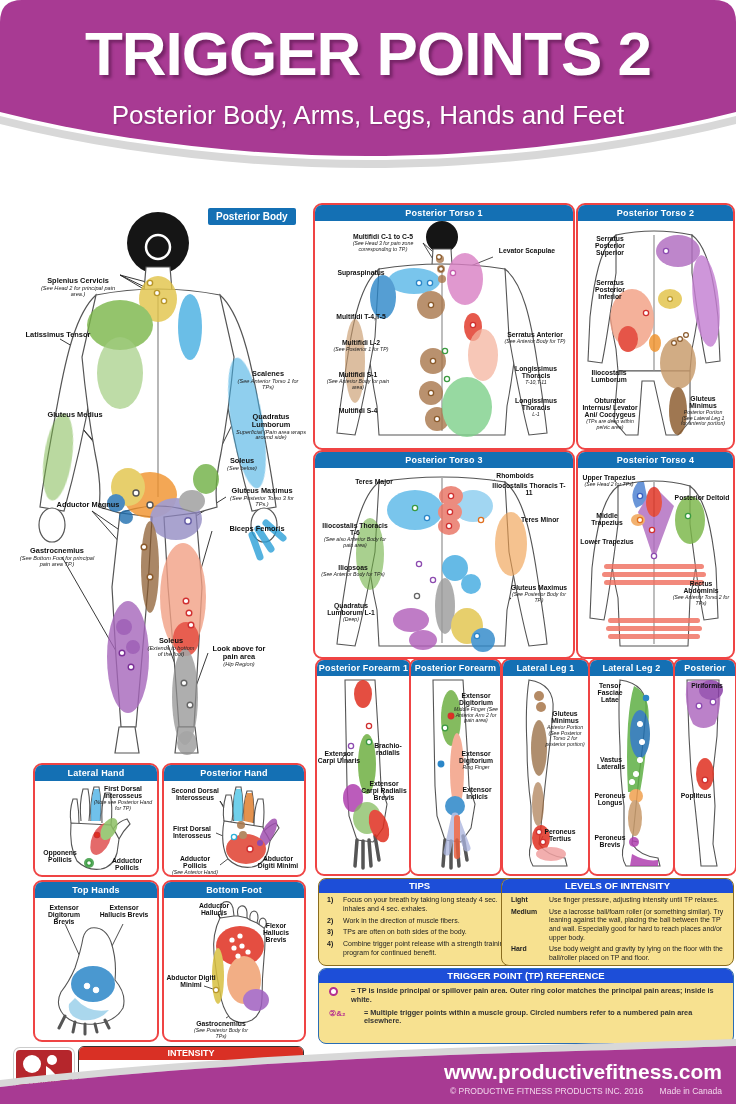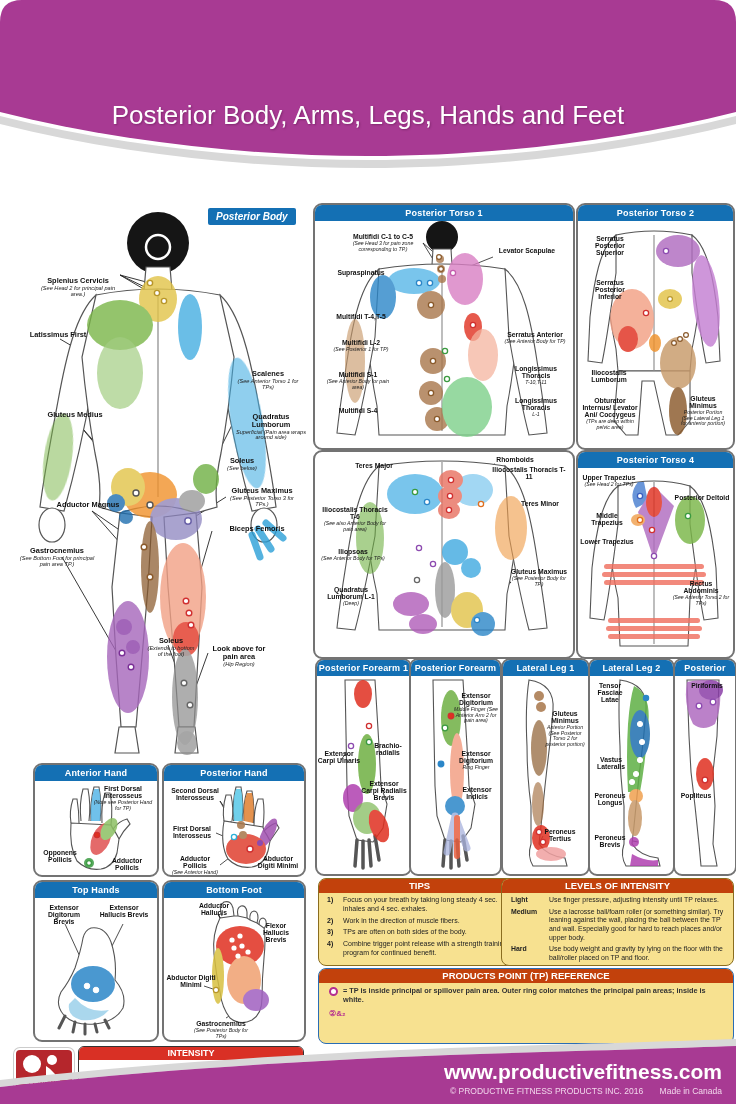--- a/index.html
+++ b/index.html
@@ -7,44 +7,44 @@
           font-family:"Liberation Sans",sans-serif;margin:0 auto;}
   
   .hdr{position:absolute;top:0;left:0;width:736px;height:172px;}
   .hdr svg{position:absolute;top:0;left:0;}
   .hdr-title{position:absolute;top:18px;left:0;width:736px;text-align:center;color:#fff;
              font-size:62px;font-weight:bold;letter-spacing:-1px;
              text-shadow:3px 3px 3px rgba(60,10,50,.45);}
   .hdr-sub{position:absolute;top:100px;left:0;width:736px;text-align:center;color:#fff;
            font-size:26px;font-weight:normal;text-shadow:1px 1px 2px rgba(60,10,50,.35);}
   
-  .panel{position:absolute;border:2px solid #737373;border-radius:9px;background:#fff;overflow:hidden;}
+  .panel{position:absolute;border:2px solid #ef4444;border-radius:9px;background:#fff;overflow:hidden;}
   .phead{height:16px;background:#1470b4;color:#fff;font-weight:bold;font-size:9px;
          text-align:center;line-height:16px;letter-spacing:.2px;}
   .pbody{position:relative;}
   .pbody svg{display:block;}
   .labels .callout{position:absolute;text-align:center;line-height:1.05;}
   .cname{font-size:6.8px;font-weight:bold;color:#111;}
   .cnote{font-size:5.2px;font-style:italic;color:#222;margin-top:1px;}
   
   .bigfig{position:absolute;left:0;top:205px;width:310px;height:560px;}
   .bigfig svg{position:absolute;left:0;top:0;}
   .chip{position:absolute;left:208px;top:3px;background:#1470b4;color:#fff;font-size:10px;
-        font-weight:bold;padding:3px 8px;border-radius:2px;font-style:italic;}
+        font-weight:bold;padding:3px 8px;border-radius:2px;}
   .bigfig .cname{font-size:7.4px;}
   .bigfig .cnote{font-size:5.6px;}
   
   .ybox{position:absolute;border:1.5px solid #8a6d1f;border-radius:8px;background:#f7e190;overflow:hidden;}
-  .yhead{height:15px;background:#c2410c;color:#fff;font-weight:bold;font-size:9.5px;
+  .yhead{height:15px;background:#1d4ed8;color:#fff;font-weight:bold;font-size:9.5px;
          text-align:center;line-height:15px;border-radius:6px 6px 0 0;margin:-1px -1px 0 -1px;}
   .tip-row{display:flex;gap:6px;padding:3px 8px 0 8px;font-size:7px;color:#222;line-height:1.25;}
   .tip-num{font-weight:bold;flex:0 0 10px;}
   .lvl-row{display:flex;gap:6px;padding:3px 9px 0 9px;font-size:6.9px;color:#222;line-height:1.25;}
   .lvl-name{font-weight:bold;flex:0 0 32px;}
-  .tp-line{display:flex;align-items:flex-start;gap:5px;padding:4px 10px 0 10px;
+  .tp-line{display:flex;align-items:flex-start;gap:13px;padding:4px 10px 0 10px;
            font-size:7.3px;color:#333;font-weight:bold;line-height:1.2;}
   .sym{flex:0 0 9px;height:9px;width:9px;border-radius:50%;margin-top:0;
        border:2px solid #b5308f;background:#fff;box-sizing:border-box;}
   .tp-line.dot .sym{background:#8d4bb0;}
   .tp-line.multi .sym{border:none;background:none;width:22px;flex-basis:22px;border-radius:0;}
   .tp-line.multi .sym::before{content:"\2461\0026\2082";color:#b5308f;font-size:8px;font-weight:bold;}
   
   .ibox{position:absolute;border:1px solid #333;border-radius:6px;background:#fff;overflow:hidden;}
   .ihead{height:13px;background:#d93025;color:#fff;font-weight:bold;font-size:9px;
          text-align:center;line-height:13px;}
@@ -64,20 +64,21 @@
 </head>
 <body>
 
 <div class="poster">
 
   <div class="hdr">
     <svg width="736" height="172">
       <path d="M0,116 C120,146 250,160 368,160 C486,160 616,146 736,116 V124 C616,154 486,168 368,168 C250,168 120,154 0,124 Z" fill="#d8d8d8"></path>
       <path d="M22,0 H714 Q736,0 736,22 V112 C616,142 486,156 368,156 C250,156 120,142 0,112 V22 Q0,0 22,0 Z" fill="#a83a93"></path>
     </svg>
+    <div class="hdr-title">TRIGGER POINTS 2</div>
     <div class="hdr-sub">Posterior Body, Arms, Legs, Hands and Feet</div>
   </div>
 
   <div class="bigfig">
     <svg viewBox="0 0 310 560" width="310" height="560">
 
       <g stroke="#222" stroke-width="0.9" fill="none">
         <path d="M120,70 L150,78 M120,70 L157,88 M120,70 L164,96"></path>
         <path d="M60,134 L118,168"></path>
         <path d="M76,216 L136,288 M76,216 L150,300"></path>
@@ -152,21 +153,21 @@
       </g>
     </svg>
     <div class="chip">Posterior Body</div>
     <div class="labels">
 
     <div class="callout" style="left: 36px; top: 72px; width: 84px;">
         <div class="cname">Splenius Cervicis</div>
         <div class="cnote">(See Head 2 for principal pain area.)</div>
       </div>
         <div class="callout" style="left: 14px; top: 126px; width: 88px;">
-        <div class="cname">Latissimus First</div>
+        <div class="cname">Latissimus Tensor</div>
 
       </div>
         <div class="callout" style="left: 44px; top: 206px; width: 62px;">
         <div class="cname">Gluteus Medius</div>
 
       </div>
         <div class="callout" style="left: 234px; top: 165px; width: 68px;">
         <div class="cname">Scalenes</div>
         <div class="cnote">(See Anterior Torso 1 for TPs)</div>
       </div>
@@ -385,20 +386,21 @@
         </div>
           <div class="callout" style="left: 100px; top: 174px; width: 50px;">
           <div class="cname">Gluteus Minimus</div>
           <div class="cnote">Posterior Portion (See Lateral Leg 1 for anterior portion)</div>
         </div>
         </div>
     </div>
   </div>
 
   <div class="panel" style="left:313px;top:450px;width:258px;height:205px">
+    <div class="phead">Posterior Torso 3</div>
     <div class="pbody">
       <svg viewBox="0 0 254 185" width="254" height="185">
         <g stroke="#222" stroke-width="0.8" fill="none">
           <path d="M70,18 L100,40"></path>
           <path d="M180,12 L136,28 M180,12 L134,44"></path>
           <path d="M196,30 L140,44"></path>
           <path d="M196,56 L166,52"></path>
           <path d="M66,66 L112,50"></path>
           <path d="M60,104 L104,96 M60,104 L118,112"></path>
           <path d="M62,142 L102,128"></path>
@@ -777,21 +779,21 @@
         </div>
           <div class="callout" style="left: 2px; top: 116px; width: 38px;">
           <div class="cname">Popliteus</div>
 
         </div>
         </div>
     </div>
   </div>
 
   <div class="panel" style="left:33px;top:763px;width:122px;height:110px">
-    <div class="phead">Anterior Hand</div>
+    <div class="phead">Lateral Hand</div>
     <div class="pbody">
       <svg viewBox="0 0 118 94" width="118" height="94">
         <g stroke="#222" stroke-width="0.8" fill="none">
           <path d="M66,22 L56,40"></path>
           <path d="M40,76 L52,84"></path>
           <path d="M78,80 L66,62"></path>
         </g>
         <g stroke="#555" stroke-width="1.1" fill="#fff">
           <path d="M36,42 Q34,30 38,18 L42,18 Q44,30 44,42 M46,40 Q44,22 48,8 L53,8 Q56,24 54,40 M56,40 Q55,20 59,6 L64,6 Q67,22 65,40 M67,42 Q66,24 70,12 L75,12 Q78,26 76,44 M78,48 Q84,40 92,38 L95,43 Q88,50 84,58"></path>
           <path d="M36,42 Q34,66 42,80 Q52,90 66,88 Q78,86 82,72 L84,58 Q80,50 78,48 L76,44 L36,42 Z"></path>
@@ -998,29 +1000,30 @@
         <span>Use a lacrosse ball/foam roller (or something similar). Try leaning against the wall, placing the ball between the TP and wall. Especially good for hard to reach places and/or upper body.</span>
       </div>
         <div class="lvl-row">
         <span class="lvl-name">Hard</span>
         <span>Use body weight and gravity by lying on the floor with the ball/roller placed on TP and floor.</span>
       </div>
       </div>
   </div>
 
   <div class="ybox" style="left:318px;top:968px;width:414px;height:74px;border-color:#2a6db5">
-    <div class="yhead">PRODUCTS POINT (TP) REFERENCE</div>
+    <div class="yhead">TRIGGER POINT (TP) REFERENCE</div>
     <div>
 
     <div class="tp-line ring">
         <span class="sym"></span>
         <span>= TP is inside principal or spillover pain area. Outer ring color matches the principal pain areas; inside is white.</span>
       </div>
         <div class="tp-line multi">
         <span class="sym"></span>
+        <span>= Multiple trigger points within a muscle group. Circled numbers refer to a numbered pain area elsewhere.</span>
       </div>
       </div>
   </div>
 
   <div class="ibox" style="left:78px;top:1046px;width:224px;height:52px">
     <div class="ihead">INTENSITY</div>
     <div>
 
     <div class="imp-item"></div>
         <div class="imp-item"></div>

